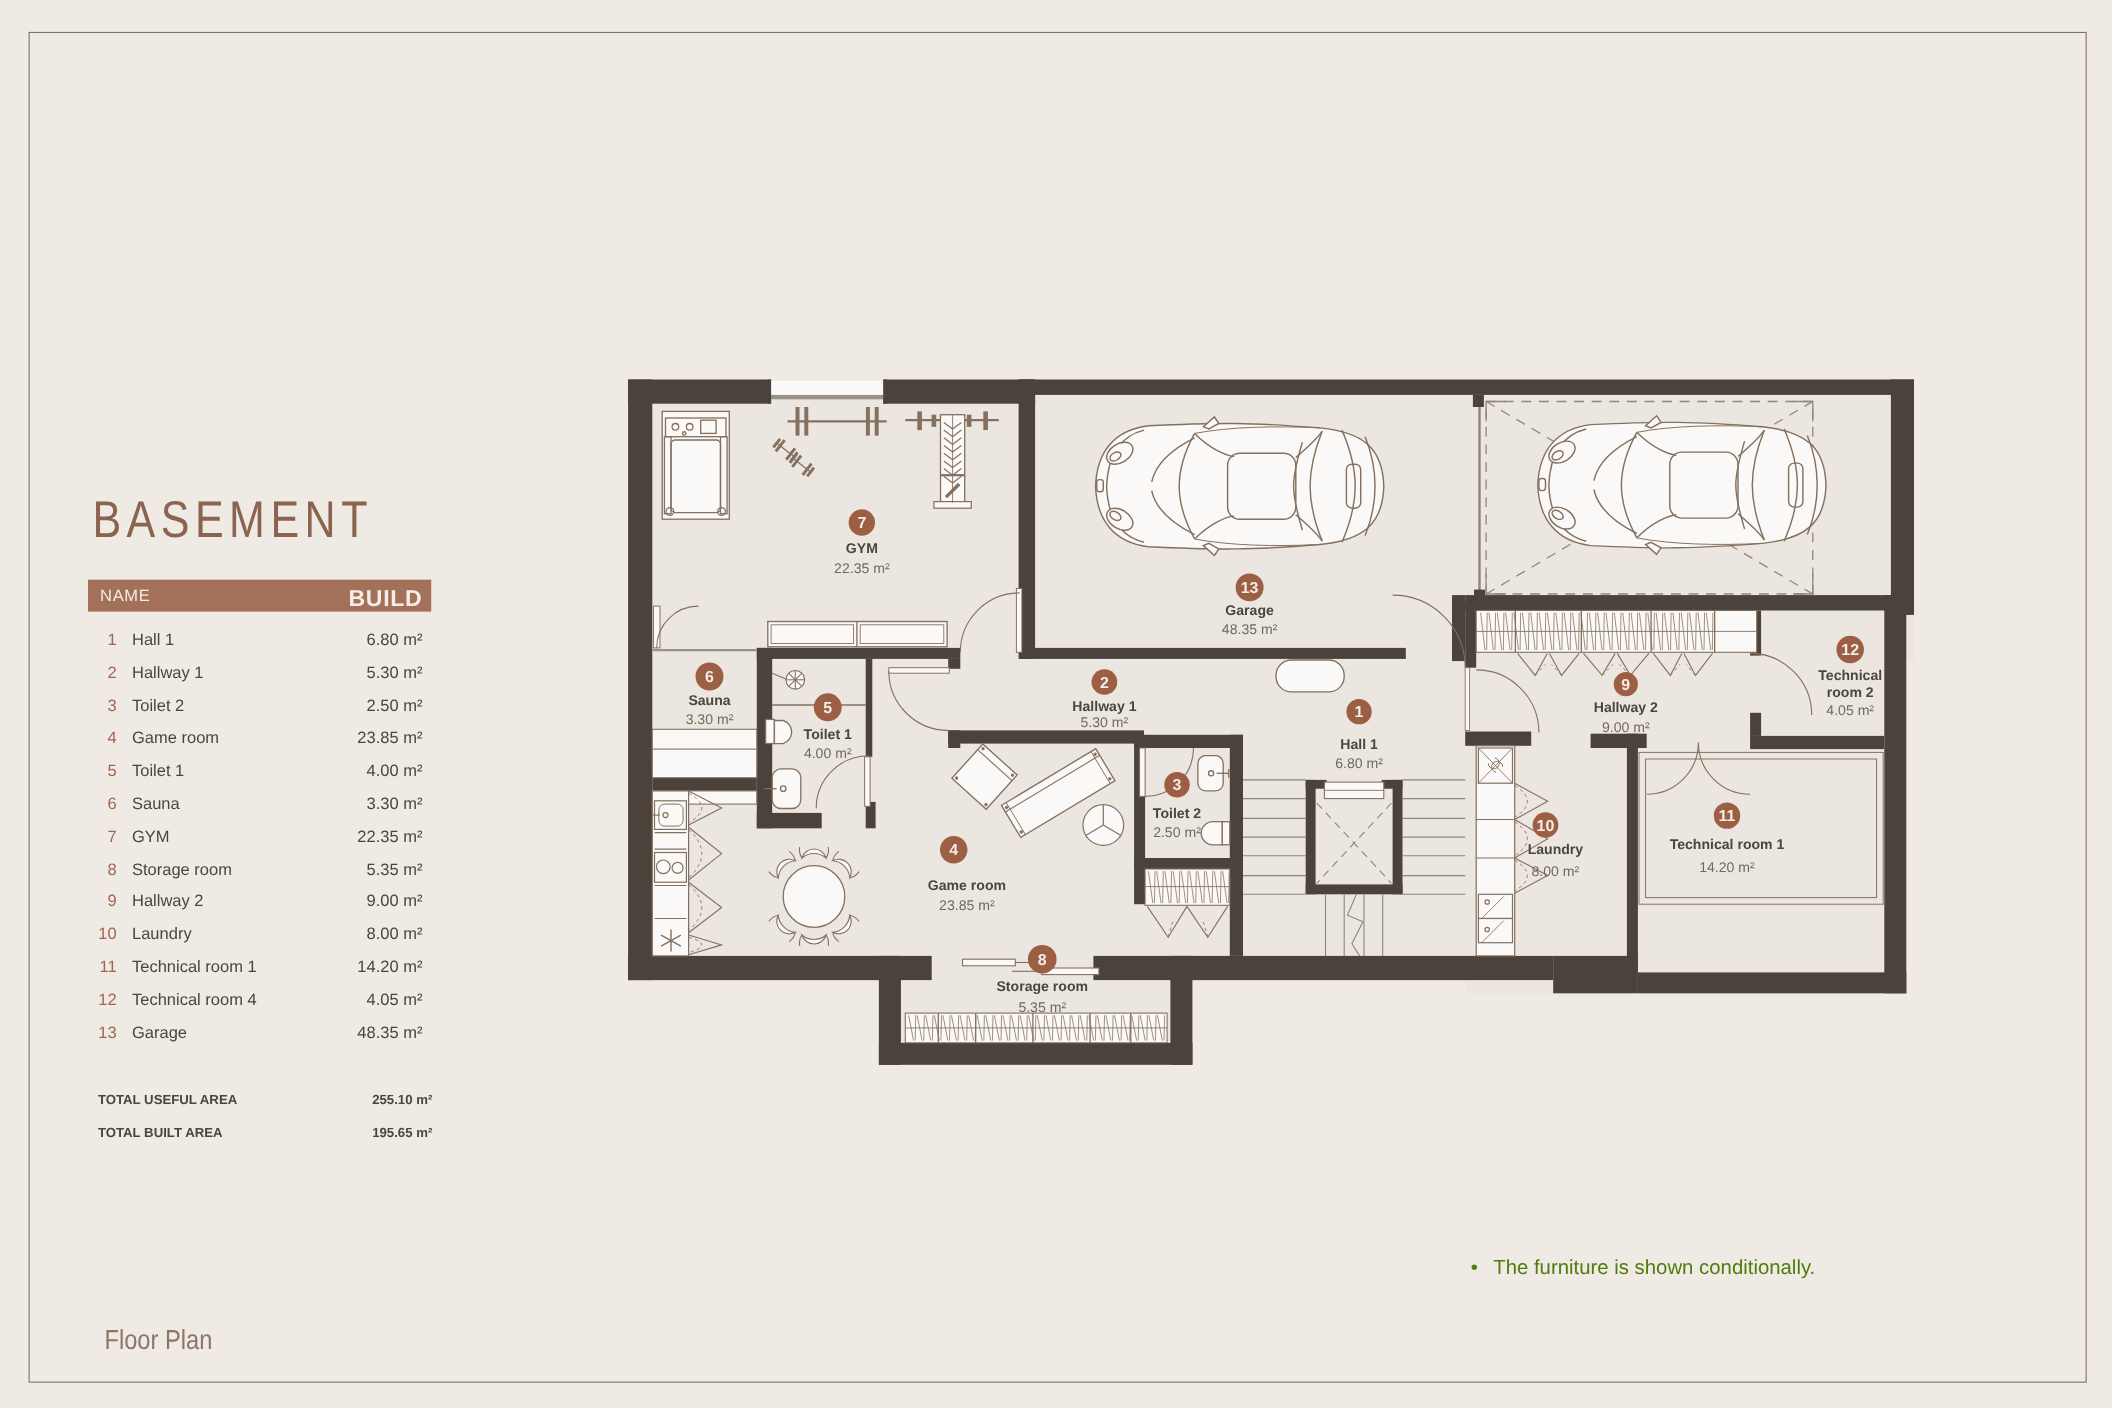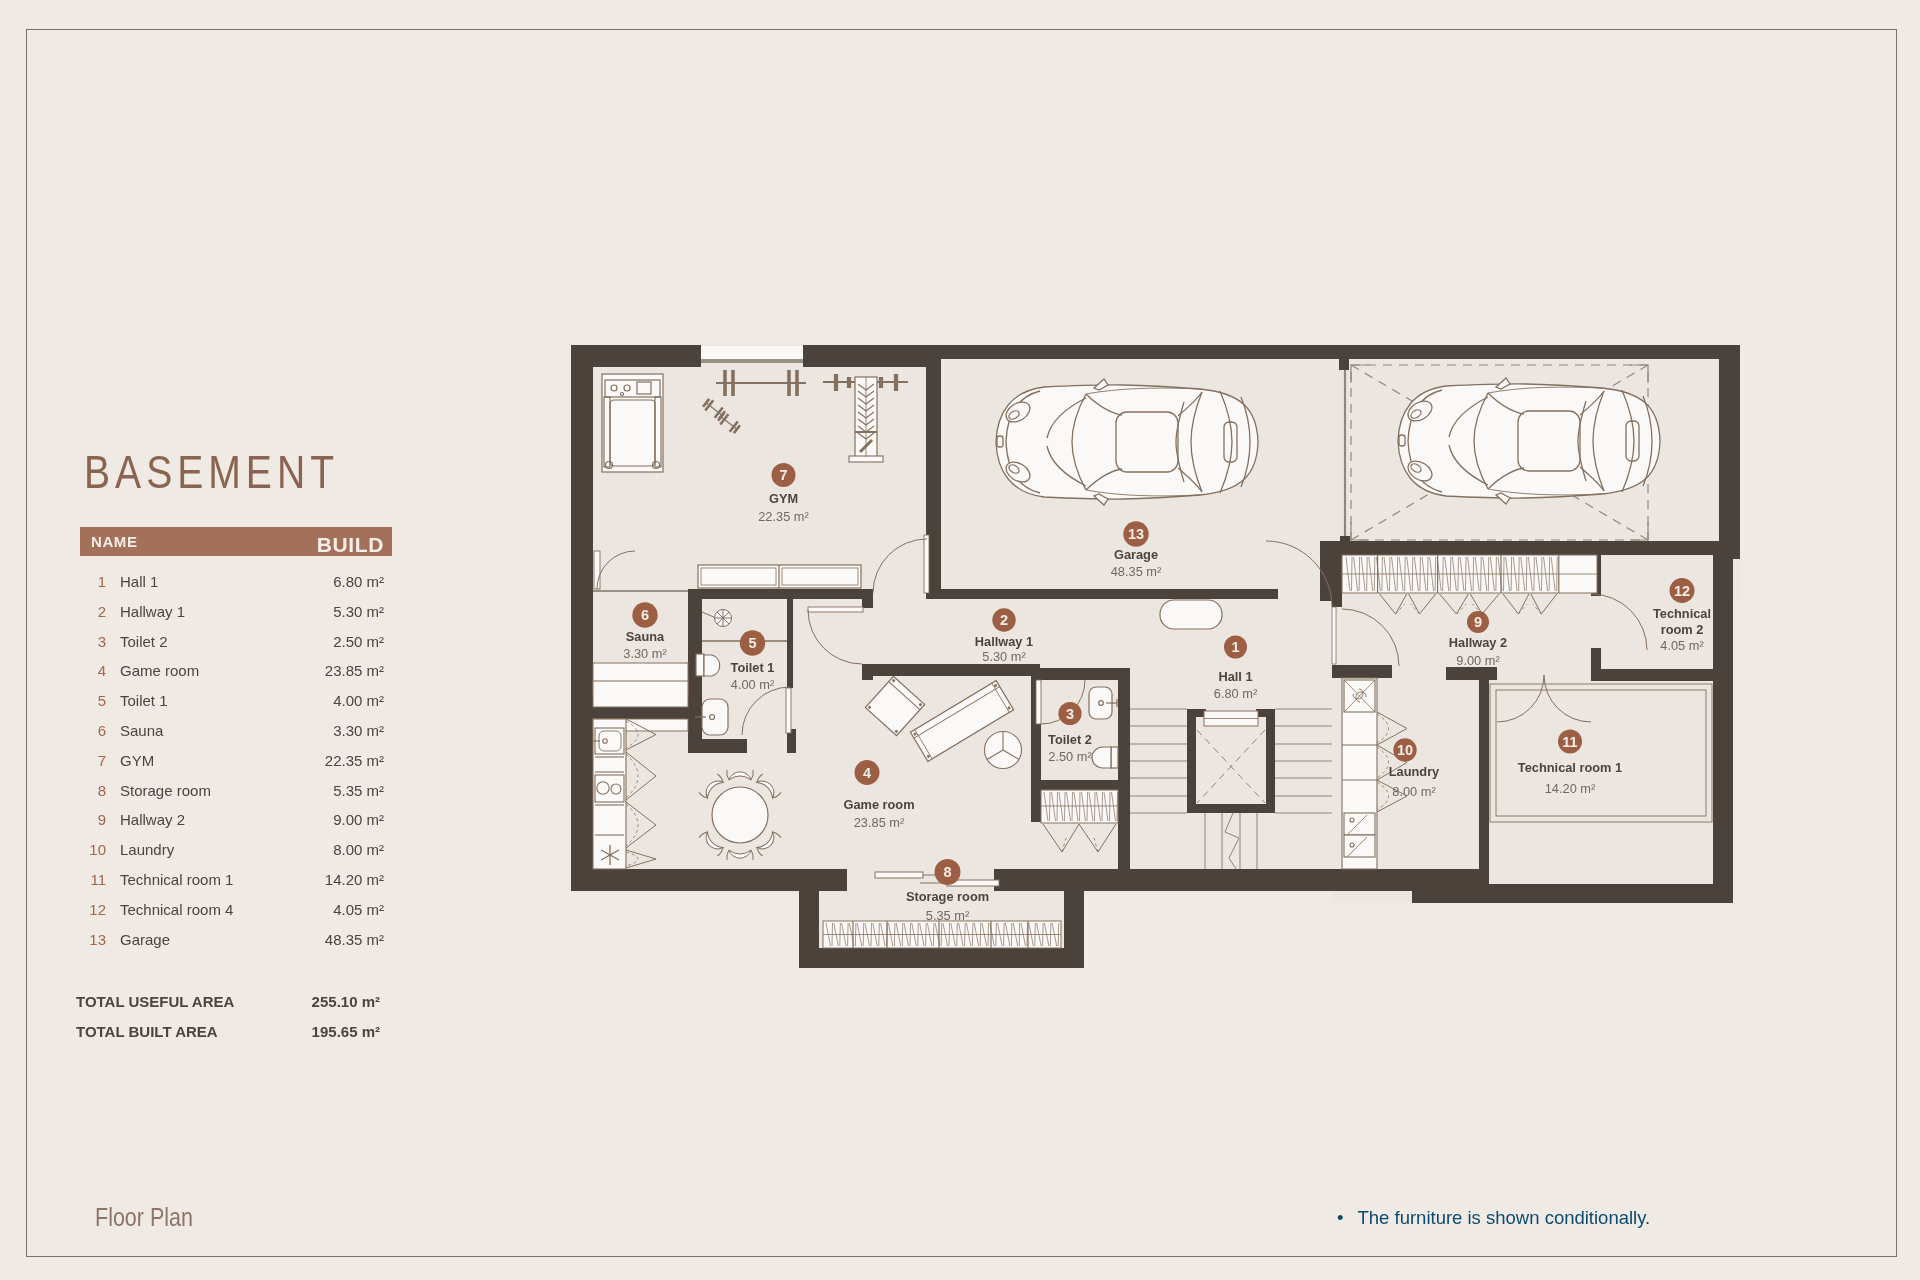--- a/index.html
+++ b/index.html
@@ -1,25 +1,25 @@
 <!DOCTYPE html>
 <html><head><meta charset="utf-8">
 <style>
 html,body{margin:0;padding:0;width:1920px;height:1280px;background:#F0EAE4;
 font-family:"Liberation Sans",sans-serif;overflow:hidden}
 #frame{position:absolute;left:26px;top:29px;width:1869px;height:1226px;border:1.5px solid #7C7165}
 #thead{position:absolute;left:80px;top:527px;width:312px;height:29px;background:#A3705A;color:#F4EEE8}
-#thead .n{position:absolute;left:11px;top:6px;font-size:15px;font-weight:bold;letter-spacing:0.6px}
+#thead .n{position:absolute;left:11px;top:6px;font-size:15px;font-weight:normal;letter-spacing:0.6px}
 #thead .b{position:absolute;right:8px;top:6px;font-size:21px;font-weight:bold;letter-spacing:0.6px}
 .trow{position:absolute;left:80px;width:312px;height:20px;font-size:15px;color:#4B453F}
 .tnum{position:absolute;left:0;width:26px;text-align:right;color:#A2664C}
 .tname{position:absolute;left:40px}
 .tarea{position:absolute;right:8px}
-.total{position:absolute;left:76px;width:312px;font-size:15px;font-weight:bold;color:#4B453F}
-#notes{position:absolute;left:1337px;top:1207px;font-size:18.5px;color:#0c4a6e}
+.total{position:absolute;left:89px;width:312px;font-size:12px;font-weight:bold;color:#4B453F}
+#notes{position:absolute;left:1337px;top:1141px;font-size:18.5px;color:#4d7c0f}
 #notes div{height:26.5px}
 #notes span{margin-right:14px}
 svg{position:absolute;left:0;top:0}
 </style></head>
 <body>
 
 <div id="frame"></div>
 
 <div id="thead">
     <span class="n">NAME</span>

